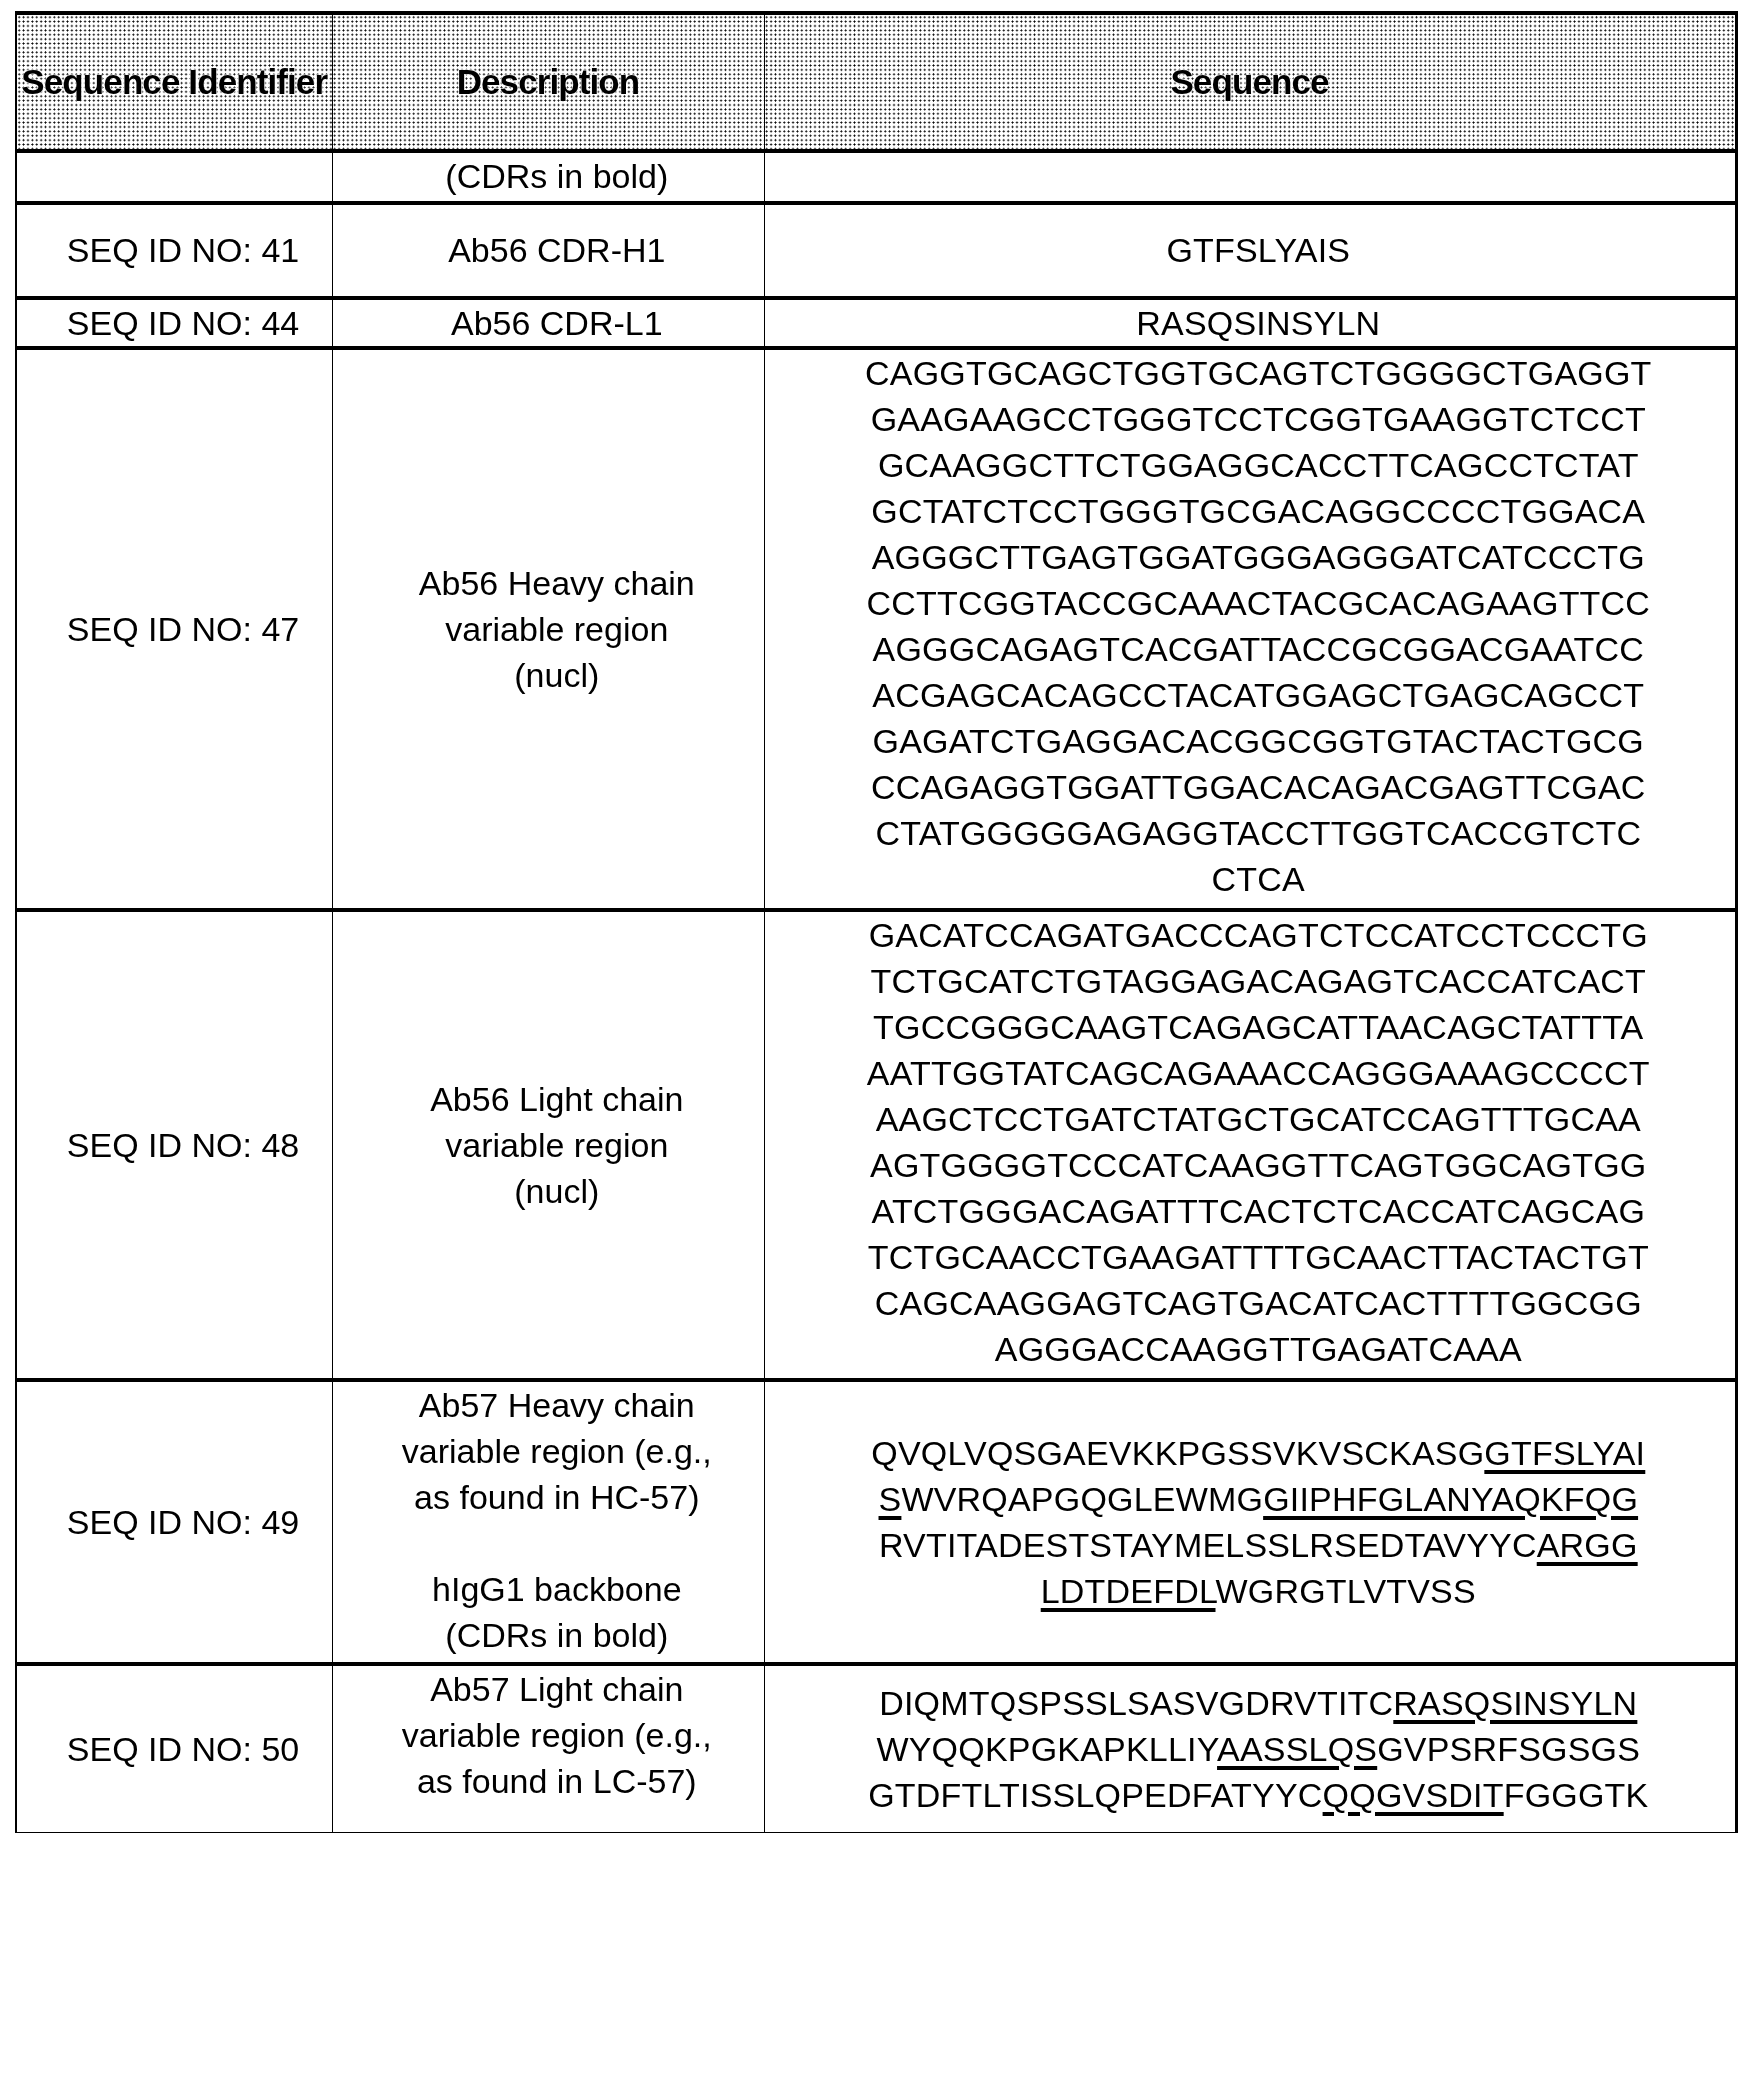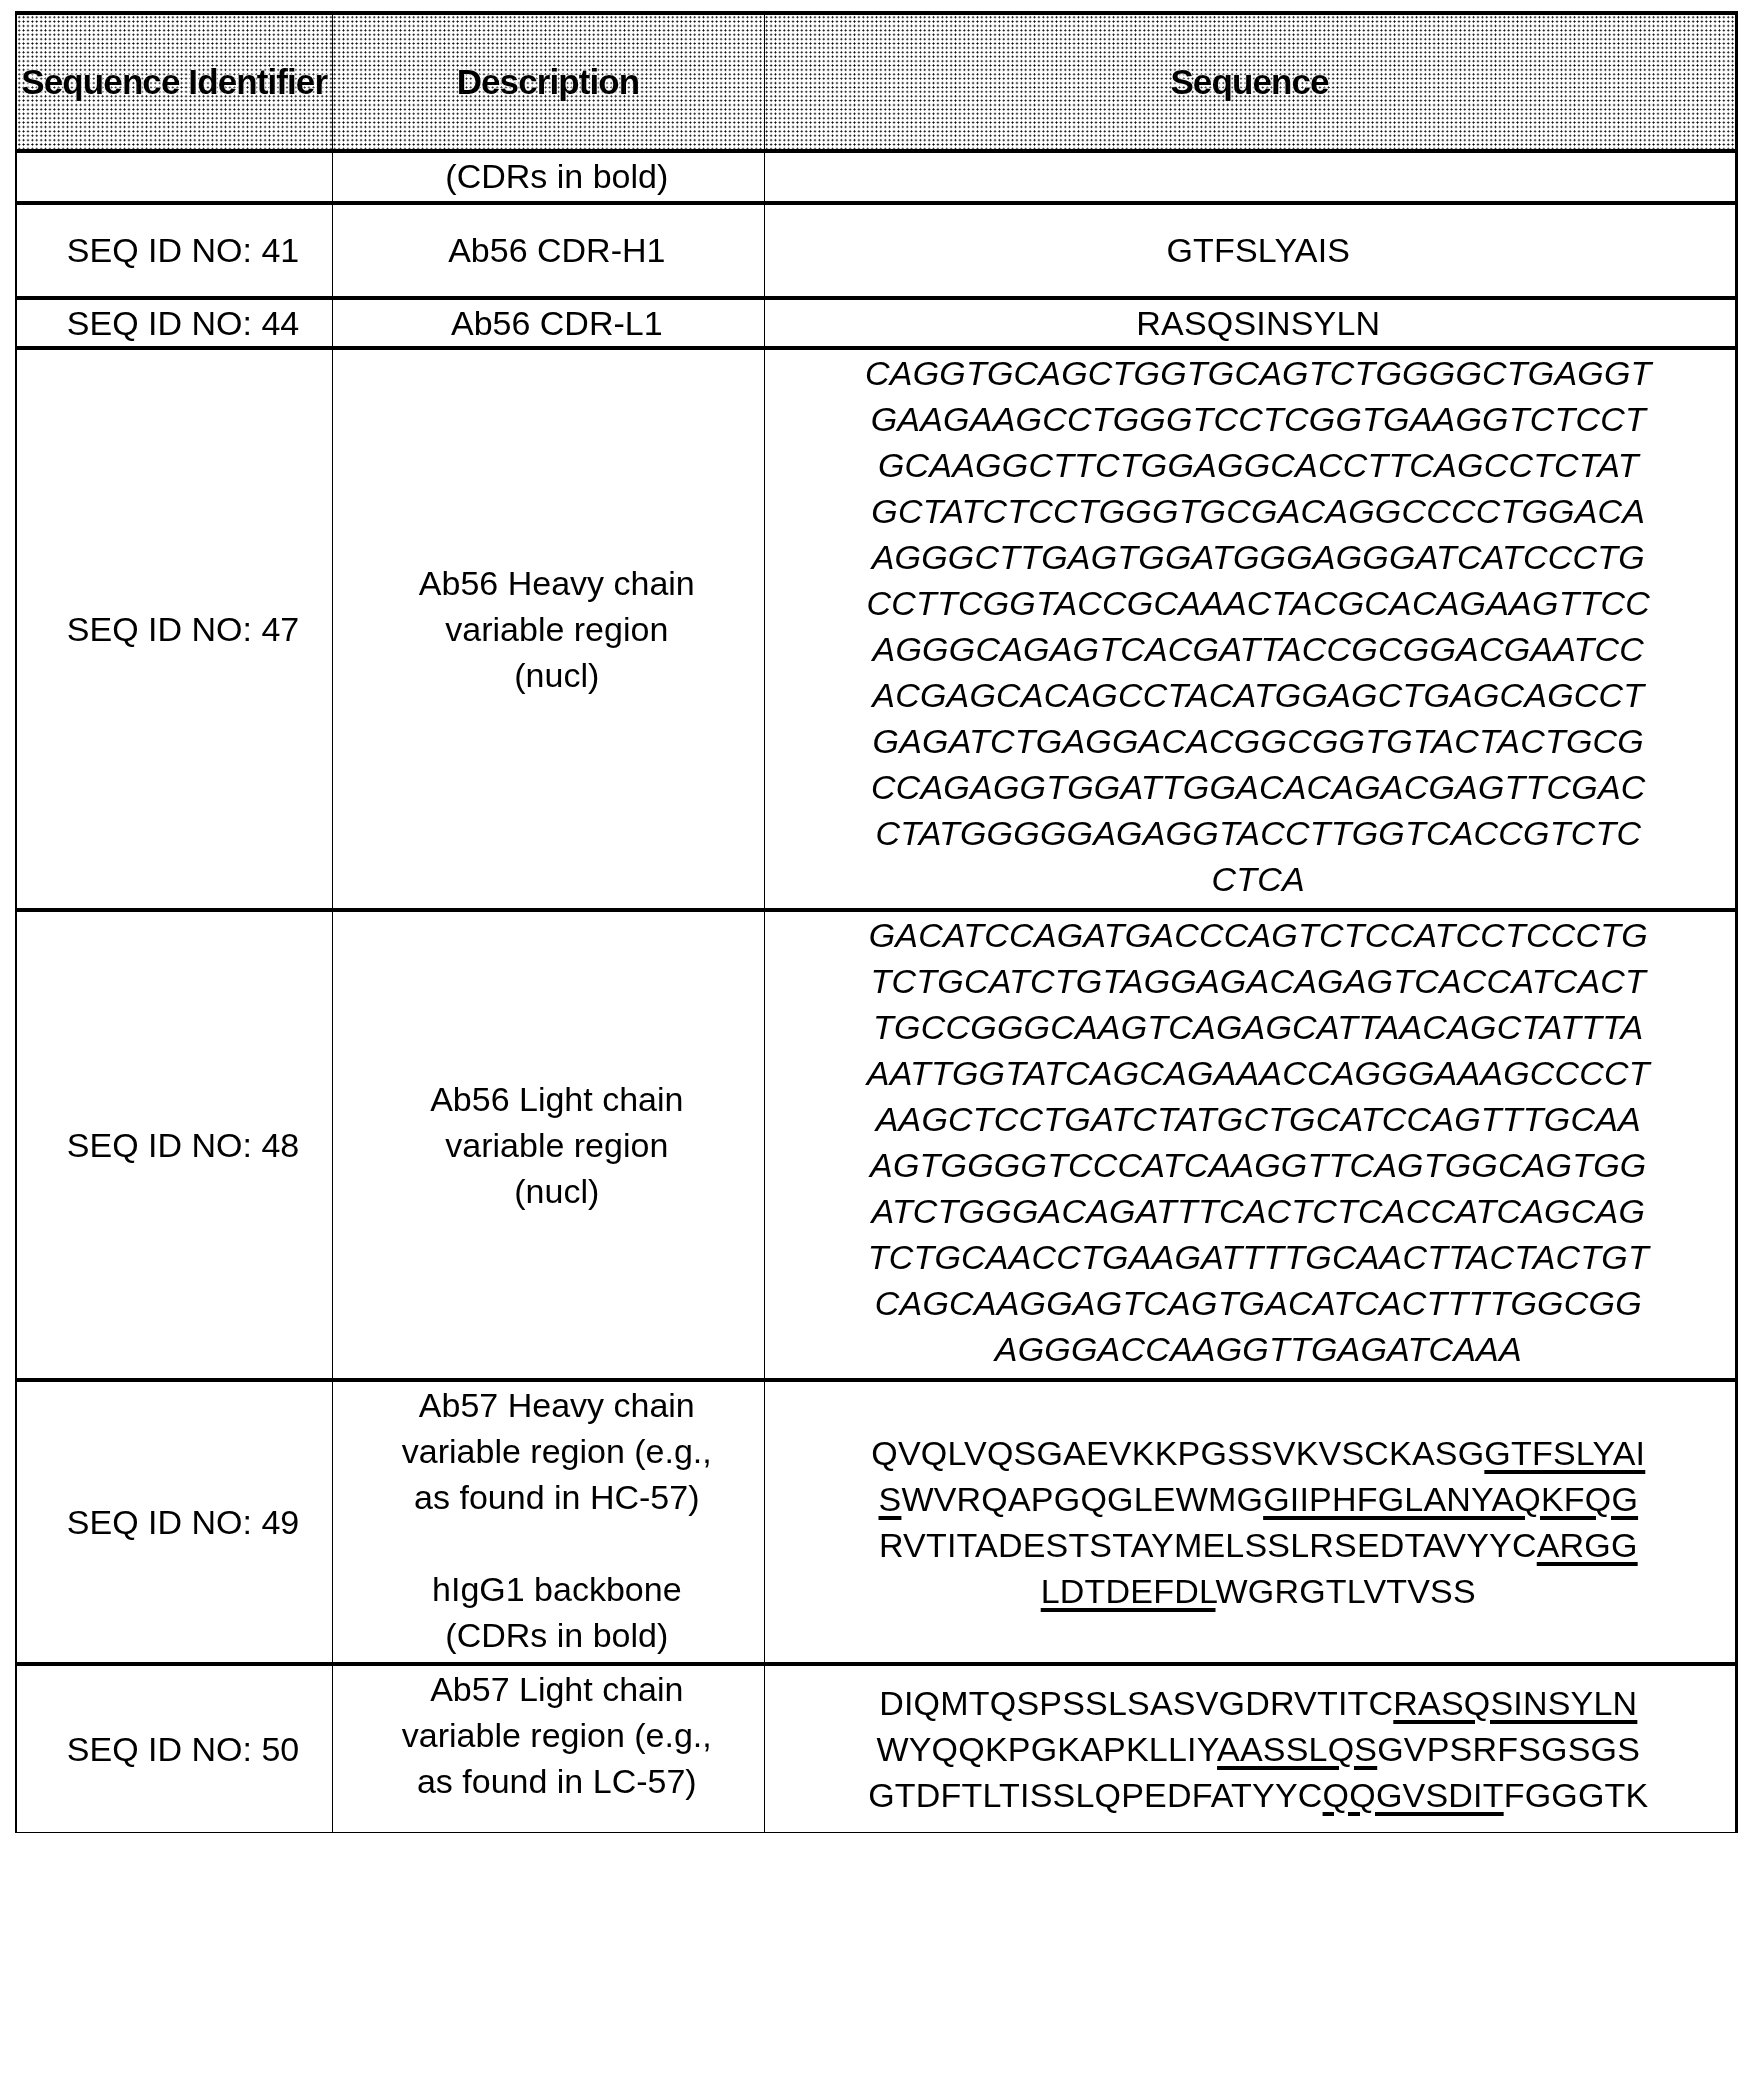--- a/index.html
+++ b/index.html
@@ -21,21 +21,21 @@
              background-color:#ffffff;
              background-image: radial-gradient(#000 0.8px, transparent 1.1px);
              background-size:4.4px 4.4px;
              text-shadow: 0 0 1.8px #fff, 0 0 1.8px #fff, 0 0 2.6px #fff;
              letter-spacing:-0.9px; }
   thead tr { border-top:3.5px solid #000; border-bottom:4.4px solid #000; }
   th .hd { display:inline-block; background:transparent; }
   td.id { padding-left:17.6px; }
   td.seqc { padding-left:19.4px; letter-spacing:0.2px; }
   .top { vertical-align:top !important; }
-  .nuc { font-size:34px; letter-spacing:0.4px;font-style:italic; }
+  .nuc { font-size:34px; letter-spacing:0.4px; }
   .cdr { font-weight:normal; text-decoration:underline; text-decoration-thickness:3.5px; text-underline-offset:5.3px; }
   .line { display:block; white-space:nowrap; }
   .gap { display:block; height:46px; }
   .r0 td { height:48px; }
   .rTall td { height:91px; }
   .rShort td { height:46px; line-height:42px; }
   .r47 td { height:558px; }
   .r48 td { height:466px; }
   .r49 td { height:280px; }
   .r50 td { height:166px; }

